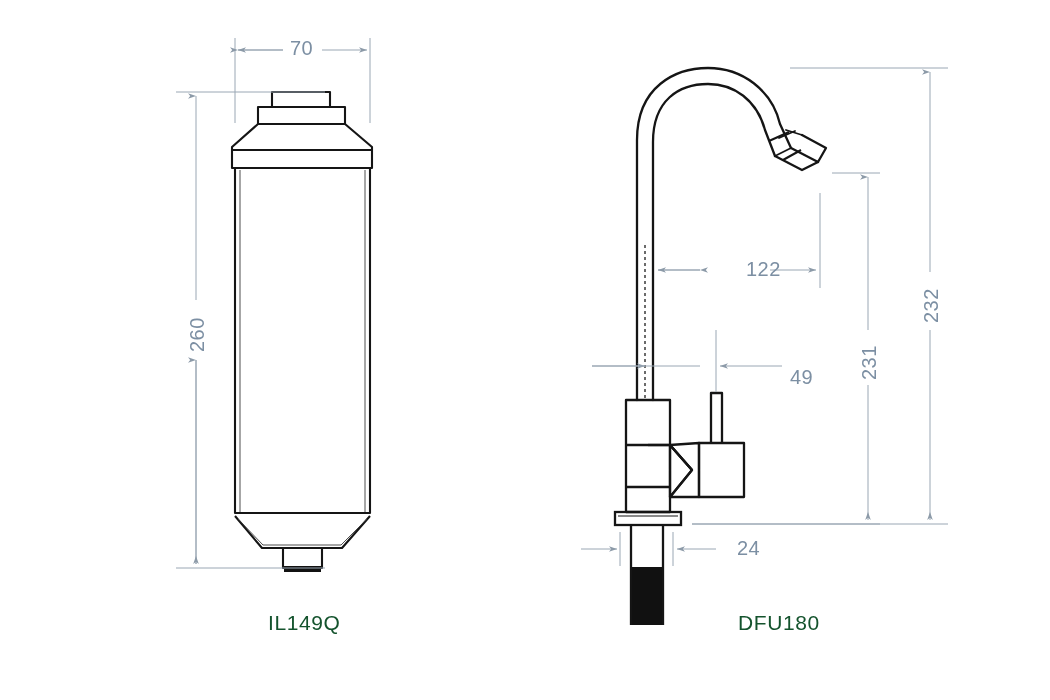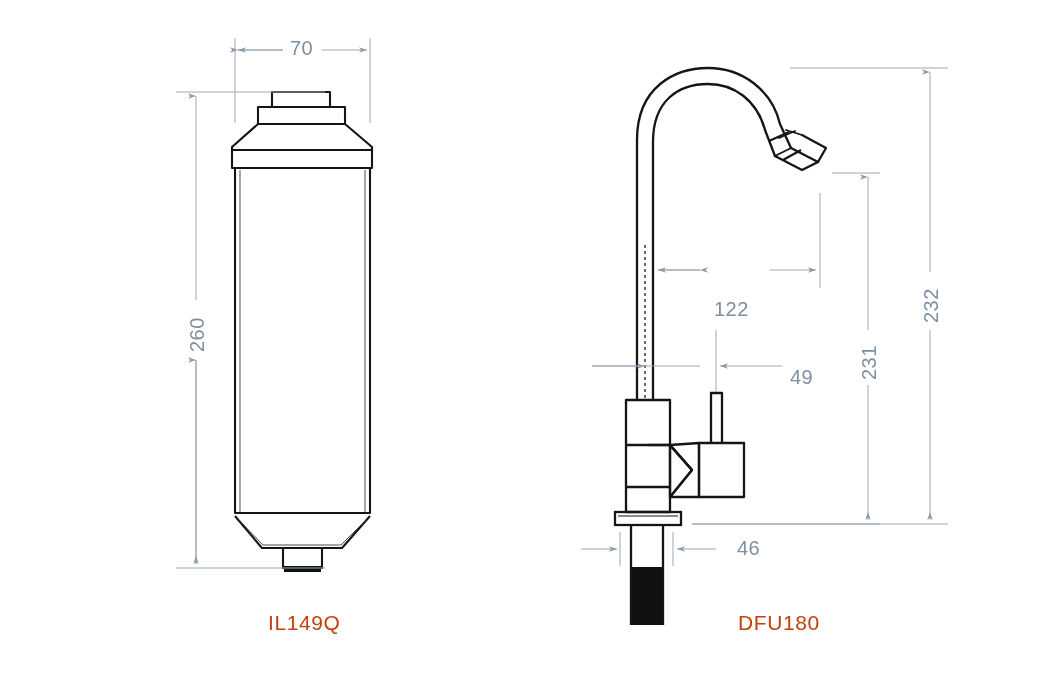--- a/index.html
+++ b/index.html
@@ -10,21 +10,21 @@
     overflow:hidden;
     position:relative;
   }
   #stage{position:absolute;inset:0;width:1050px;height:700px;}
   svg#drawing{position:absolute;left:0;top:0;width:1050px;height:700px;}
 
   .part-label{
     position:absolute;
     font-family:"Liberation Sans", sans-serif;
     font-size:21px;
-    color:#c2410c;
+    color:#14532d;
     letter-spacing:0.6px;
     white-space:nowrap;
   }
   #label-il149q{left:268px;top:611px;}
   #label-dfu180{left:705px;top:611px;margin-left:33px;}
 
   .dim-text{
     position:absolute;
     font-family:"Liberation Sans", sans-serif;
     font-size:20px;
@@ -177,22 +177,22 @@
       <line x1="620" y1="532" x2="620" y2="566"></line>
       <line x1="673" y1="532" x2="673" y2="566"></line>
       <line x1="581" y1="549" x2="617" y2="549" marker-end="url(#arrHead)"></line>
       <line x1="716" y1="549" x2="677" y2="549" marker-end="url(#arrHead)"></line>
     </g>
   </svg>
 
   <div class="dim-text" style="left:290px;top:37px;">70</div>
   <div class="dim-text rot" style="left:186px;top:352px;">260</div>
 
-  <div class="dim-text" style="left:714px;top:258px;margin-top:40px;">122</div>
+  <div class="dim-text" style="left:746px;top:258px;">122</div>
   <div class="dim-text" style="left:790px;top:354px;margin-top:12px;">49</div>
   <div class="dim-text rot" style="left:858px;top:380px;">231</div>
   <div class="dim-text rot" style="left:920px;top:323px;">232</div>
-  <div class="dim-text" style="left:737px;top:537px;">46</div>
+  <div class="dim-text" style="left:737px;top:537px;">24</div>
 
   <div class="part-label" id="label-il149q">IL149Q</div>
   <div class="part-label" id="label-dfu180">DFU180</div>
 
 </div>
 
 </body></html>

